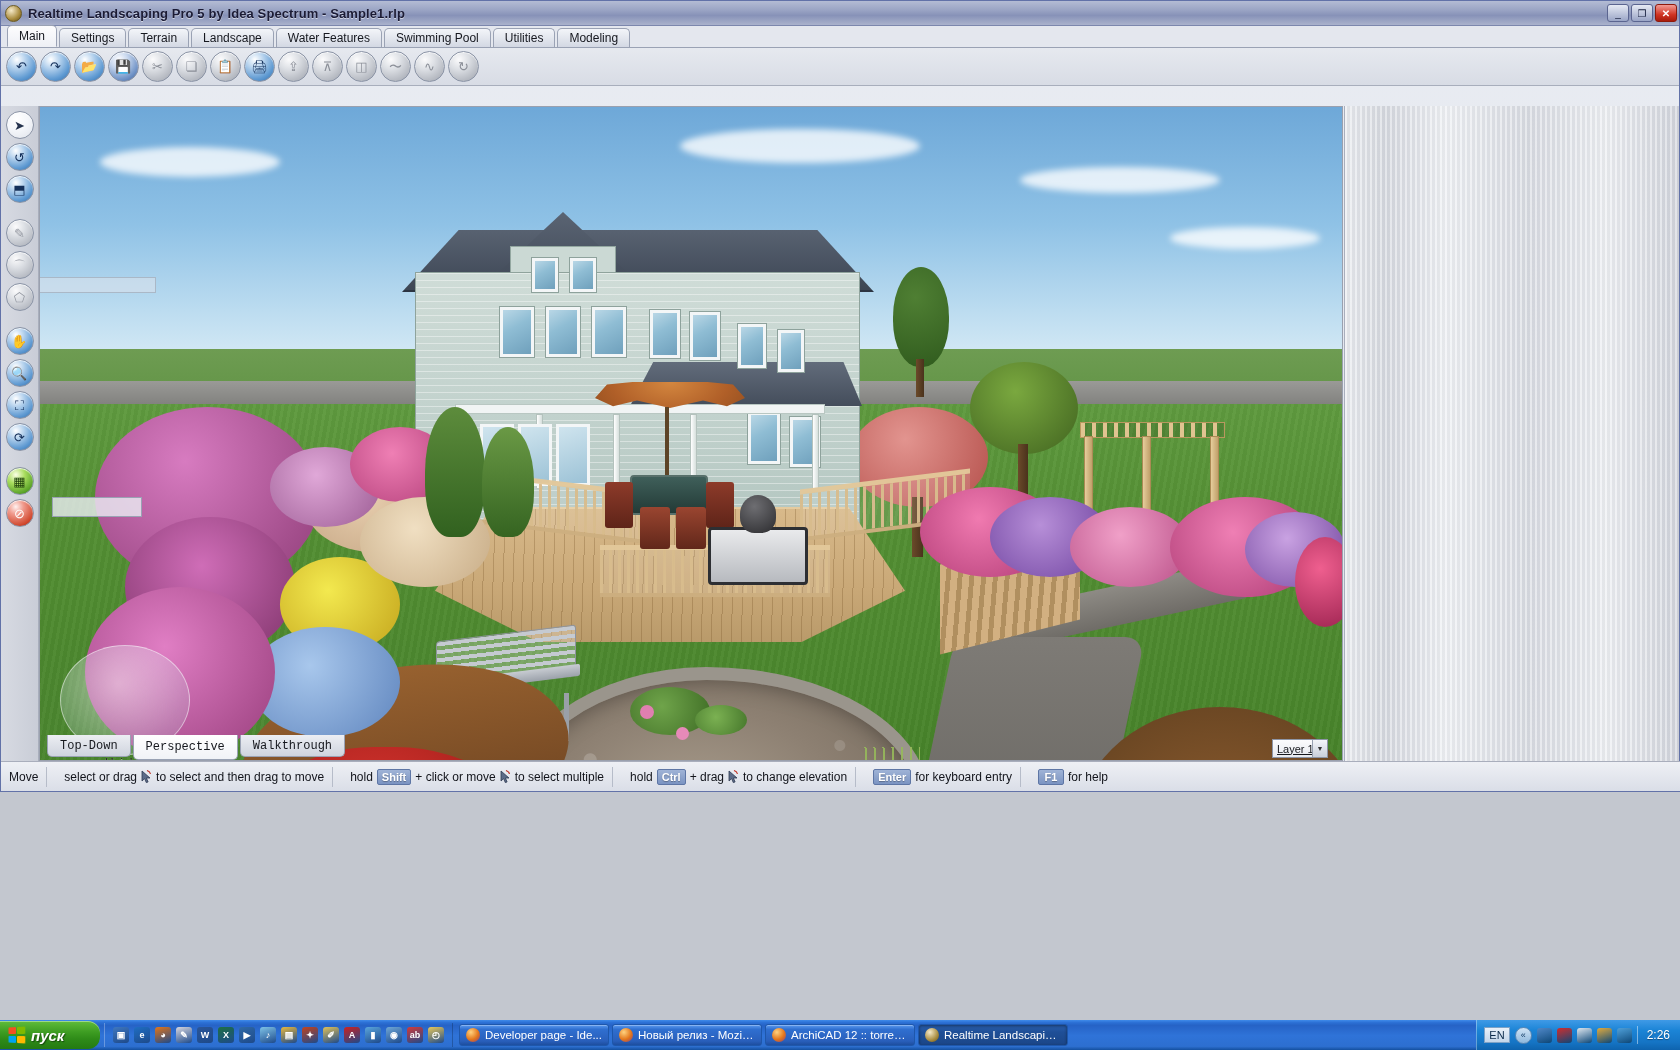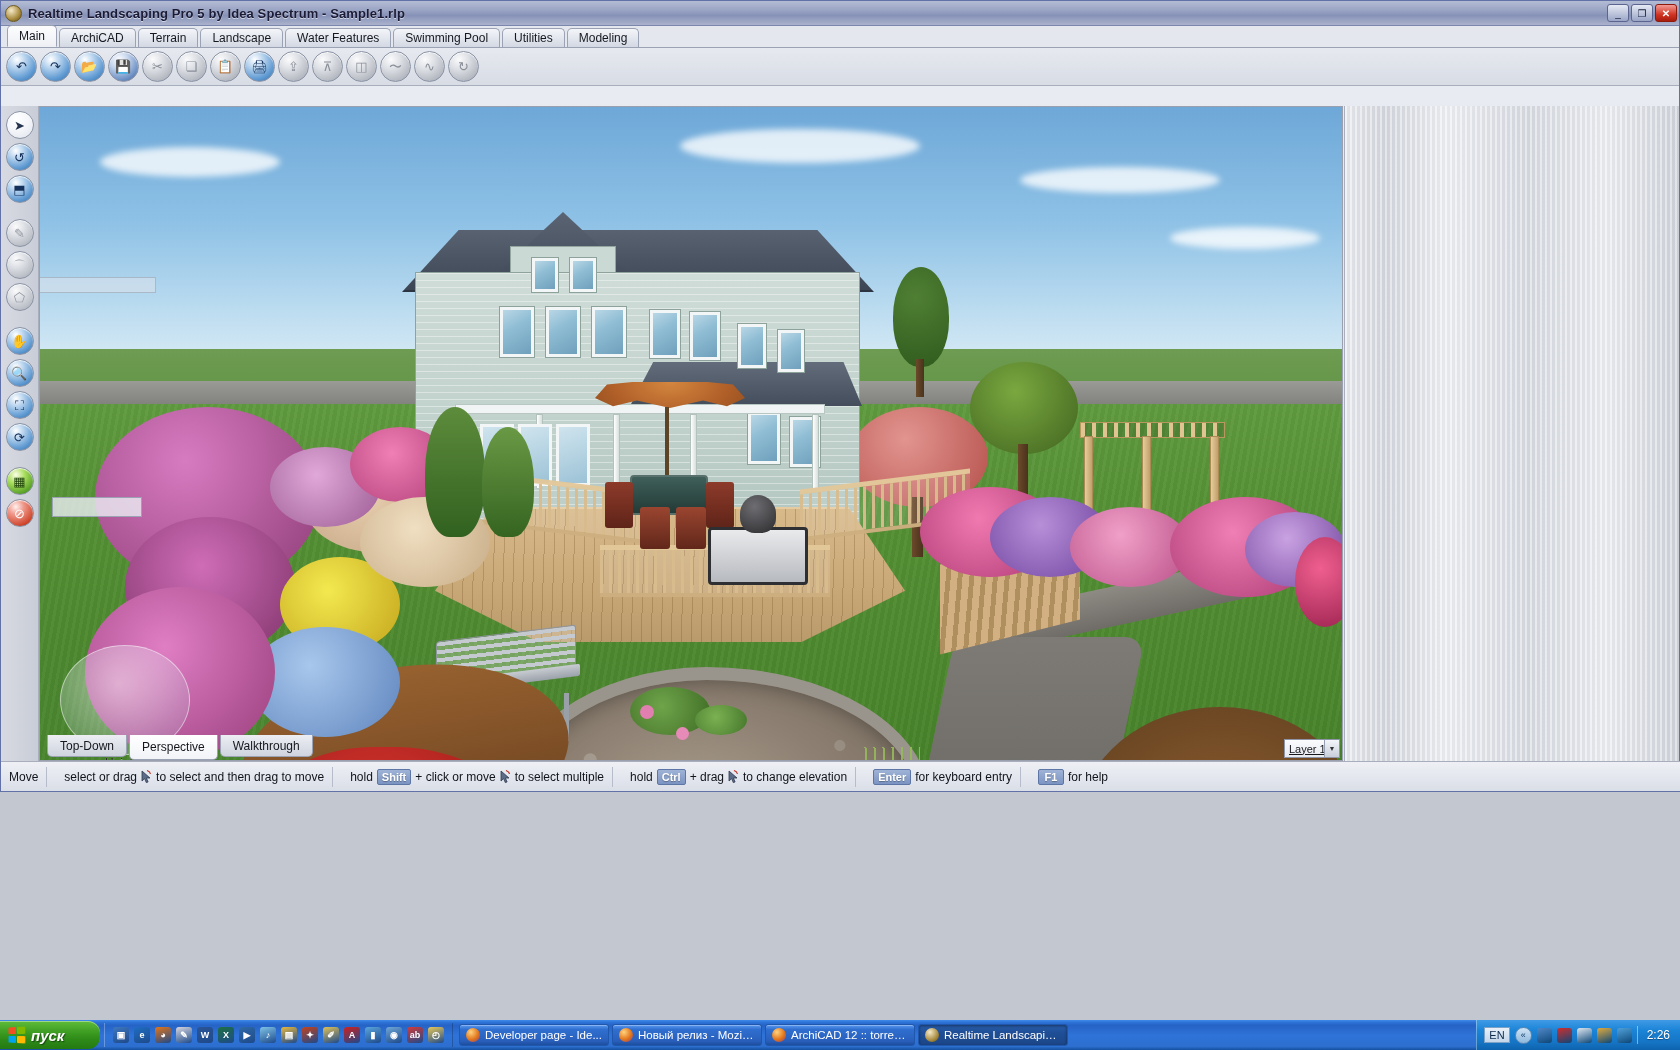--- a/index.html
+++ b/index.html
@@ -320,21 +320,21 @@
     border-radius:50%;
     background: radial-gradient(circle at 45% 35%, rgba(255,255,255,.48), rgba(200,215,225,.26) 65%, rgba(150,175,190,.18));
     border:1px solid rgba(255,255,255,.5);
     color:#2b2b2b; font-size:12px; overflow:visible;
   }
   .nav-lbl { position:absolute; font-size:12px; color:#2f2f2f; text-shadow:0 1px 1px rgba(255,255,255,.6); }
 
   
   .viewtabs {
     position:absolute; left:38px; bottom:0; height:26px;
-    display:flex; align-items:flex-start; padding-left:8px; z-index:20;
+    display:flex; align-items:flex-start; padding-left:8px; z-index:20;font-family:Liberation Mono, monospace;
   }
   .vtab {
     height:22px; padding:0 12px; display:flex; align-items:center;
     font-size:12px; color:#15171d;
     background: linear-gradient(180deg,#eceef3,#cfd4de);
     border:1px solid #9aa2b4; border-top:none; margin-right:2px;
     border-radius:0 0 5px 5px;
   }
   .vtab.active {
     background: linear-gradient(180deg,#ffffff,#f1f3f7);
@@ -462,21 +462,21 @@
     <div class="win-btns">
       <div class="win-btn">_</div>
       <div class="win-btn">❐</div>
       <div class="win-btn close">✕</div>
     </div>
   </div>
 
 
   <div class="tabstrip" id="tabstrip">
       <div class="tab active">Main</div>
-      <div class="tab">ArchiCAD</div>
+      <div class="tab">Settings</div>
       <div class="tab">Terrain</div>
       <div class="tab">Landscape</div>
       <div class="tab">Water Features</div>
       <div class="tab">Swimming Pool</div>
       <div class="tab">Utilities</div>
       <div class="tab">Modeling</div>
     </div>
 
   <div class="toolbar" id="toolbar">
       <div class="tbtn">
@@ -702,21 +702,21 @@
       <div style="position:absolute;left:-4px;top:170px;width:120px;height:16px;background:rgba(220,225,235,.55);border:1px solid rgba(150,160,175,.6);"></div>
       <div style="position:absolute;left:12px;top:390px;width:90px;height:20px;background:rgba(235,238,244,.8);border:1px solid #9aa2b4;font-size:11px;color:#222;display:flex;align-items:center;padding-left:4px;"></div>
     </div>
 
     <div class="viewtabs" id="viewtabs">
         <div class="vtab">Top-Down</div>
         <div class="vtab active">Perspective</div>
         <div class="vtab">Walkthrough</div>
       </div>
 
-    <div class="layerbox" style="right:339px;text-decoration:underline;">
+    <div class="layerbox" style="right:351px;text-decoration:underline;">
       <span>Layer 1</span>
       <span class="arrow">▼</span>
     </div>
 
     <div class="rightdock"></div>
   </div>
 
   <div class="statusbar" id="statusbar">
       <div class="sb-seg">
         <span>Move</span>

